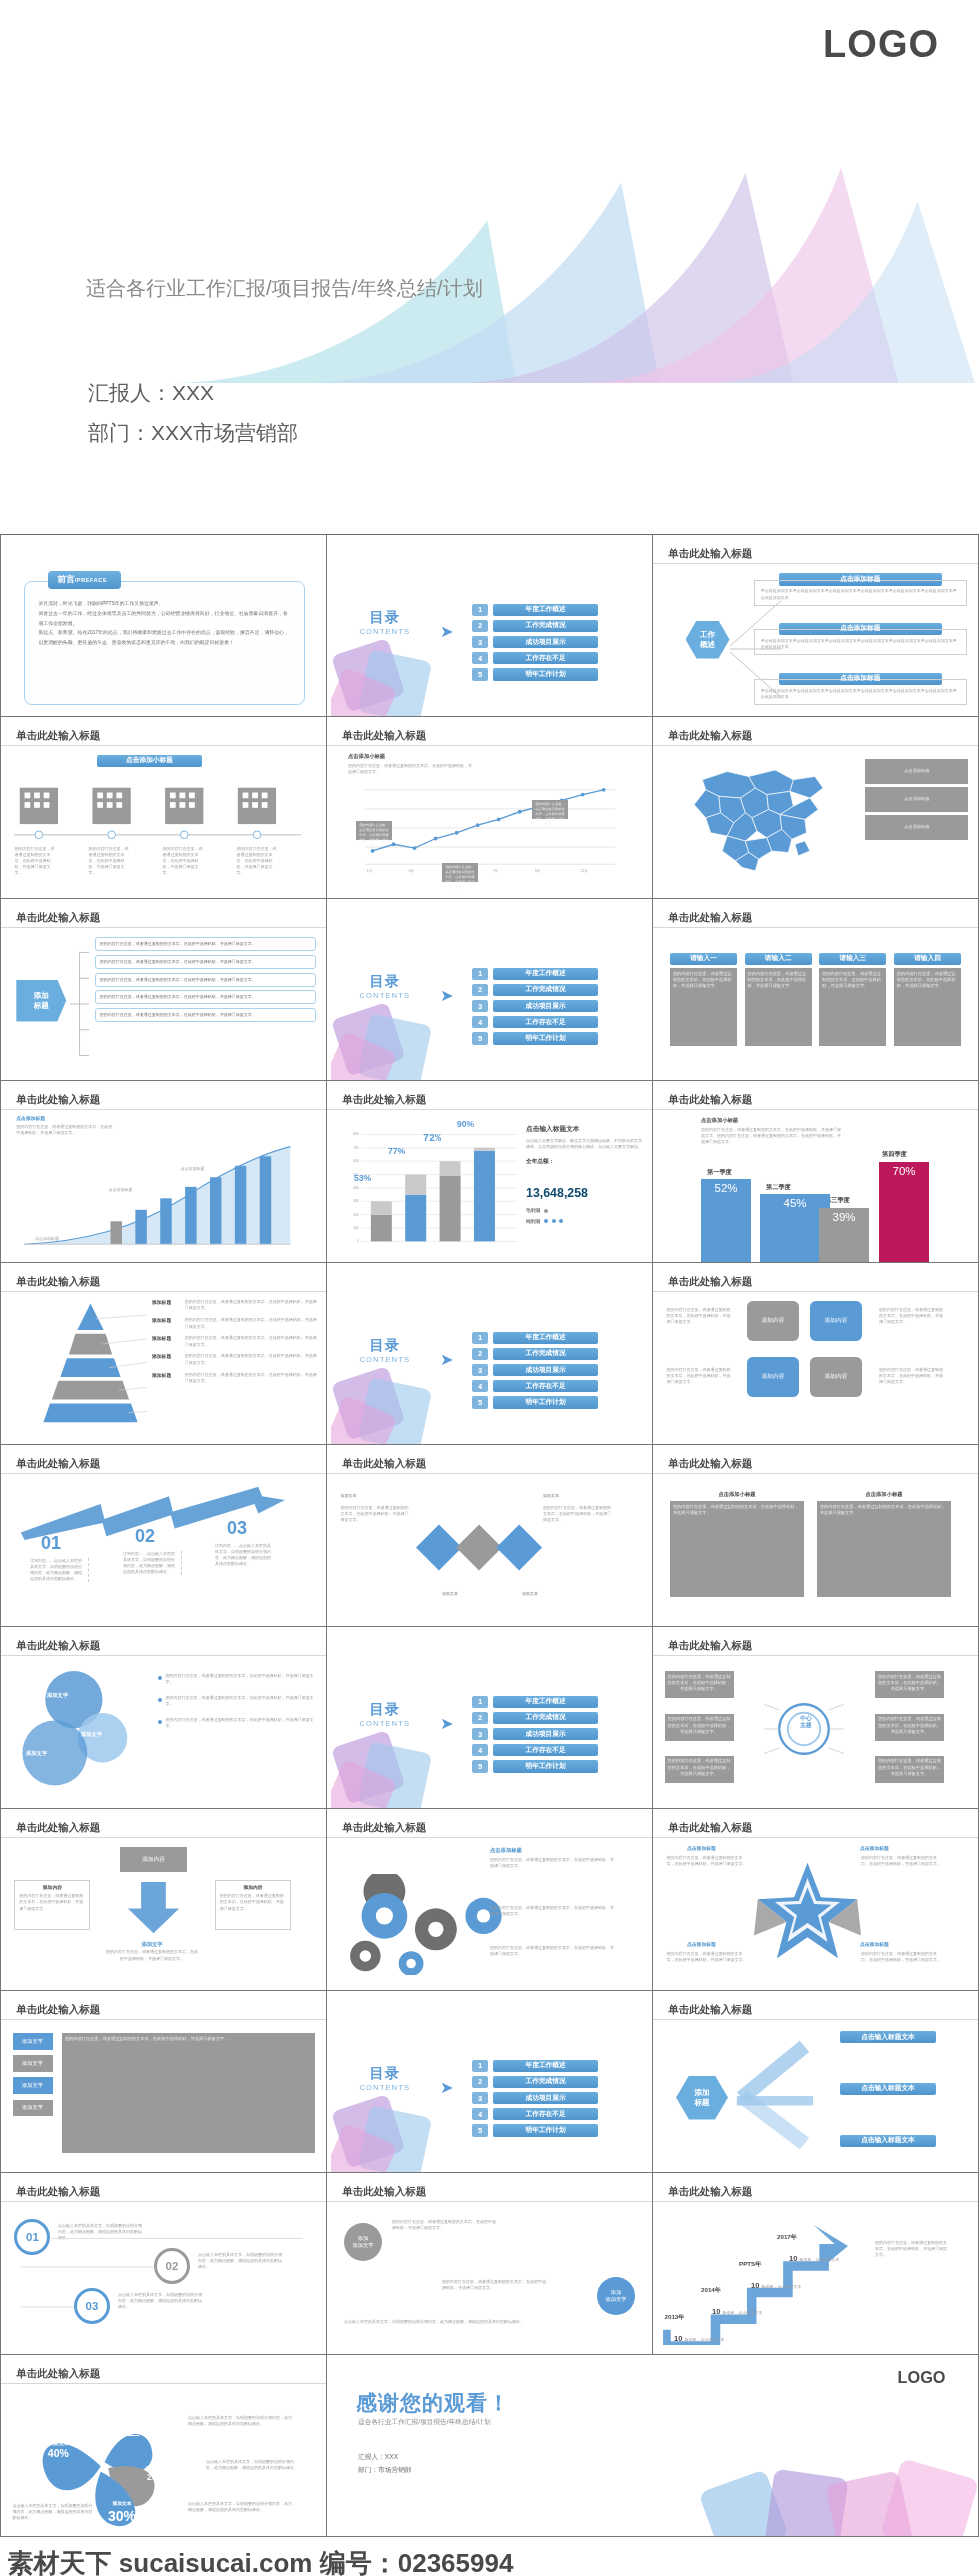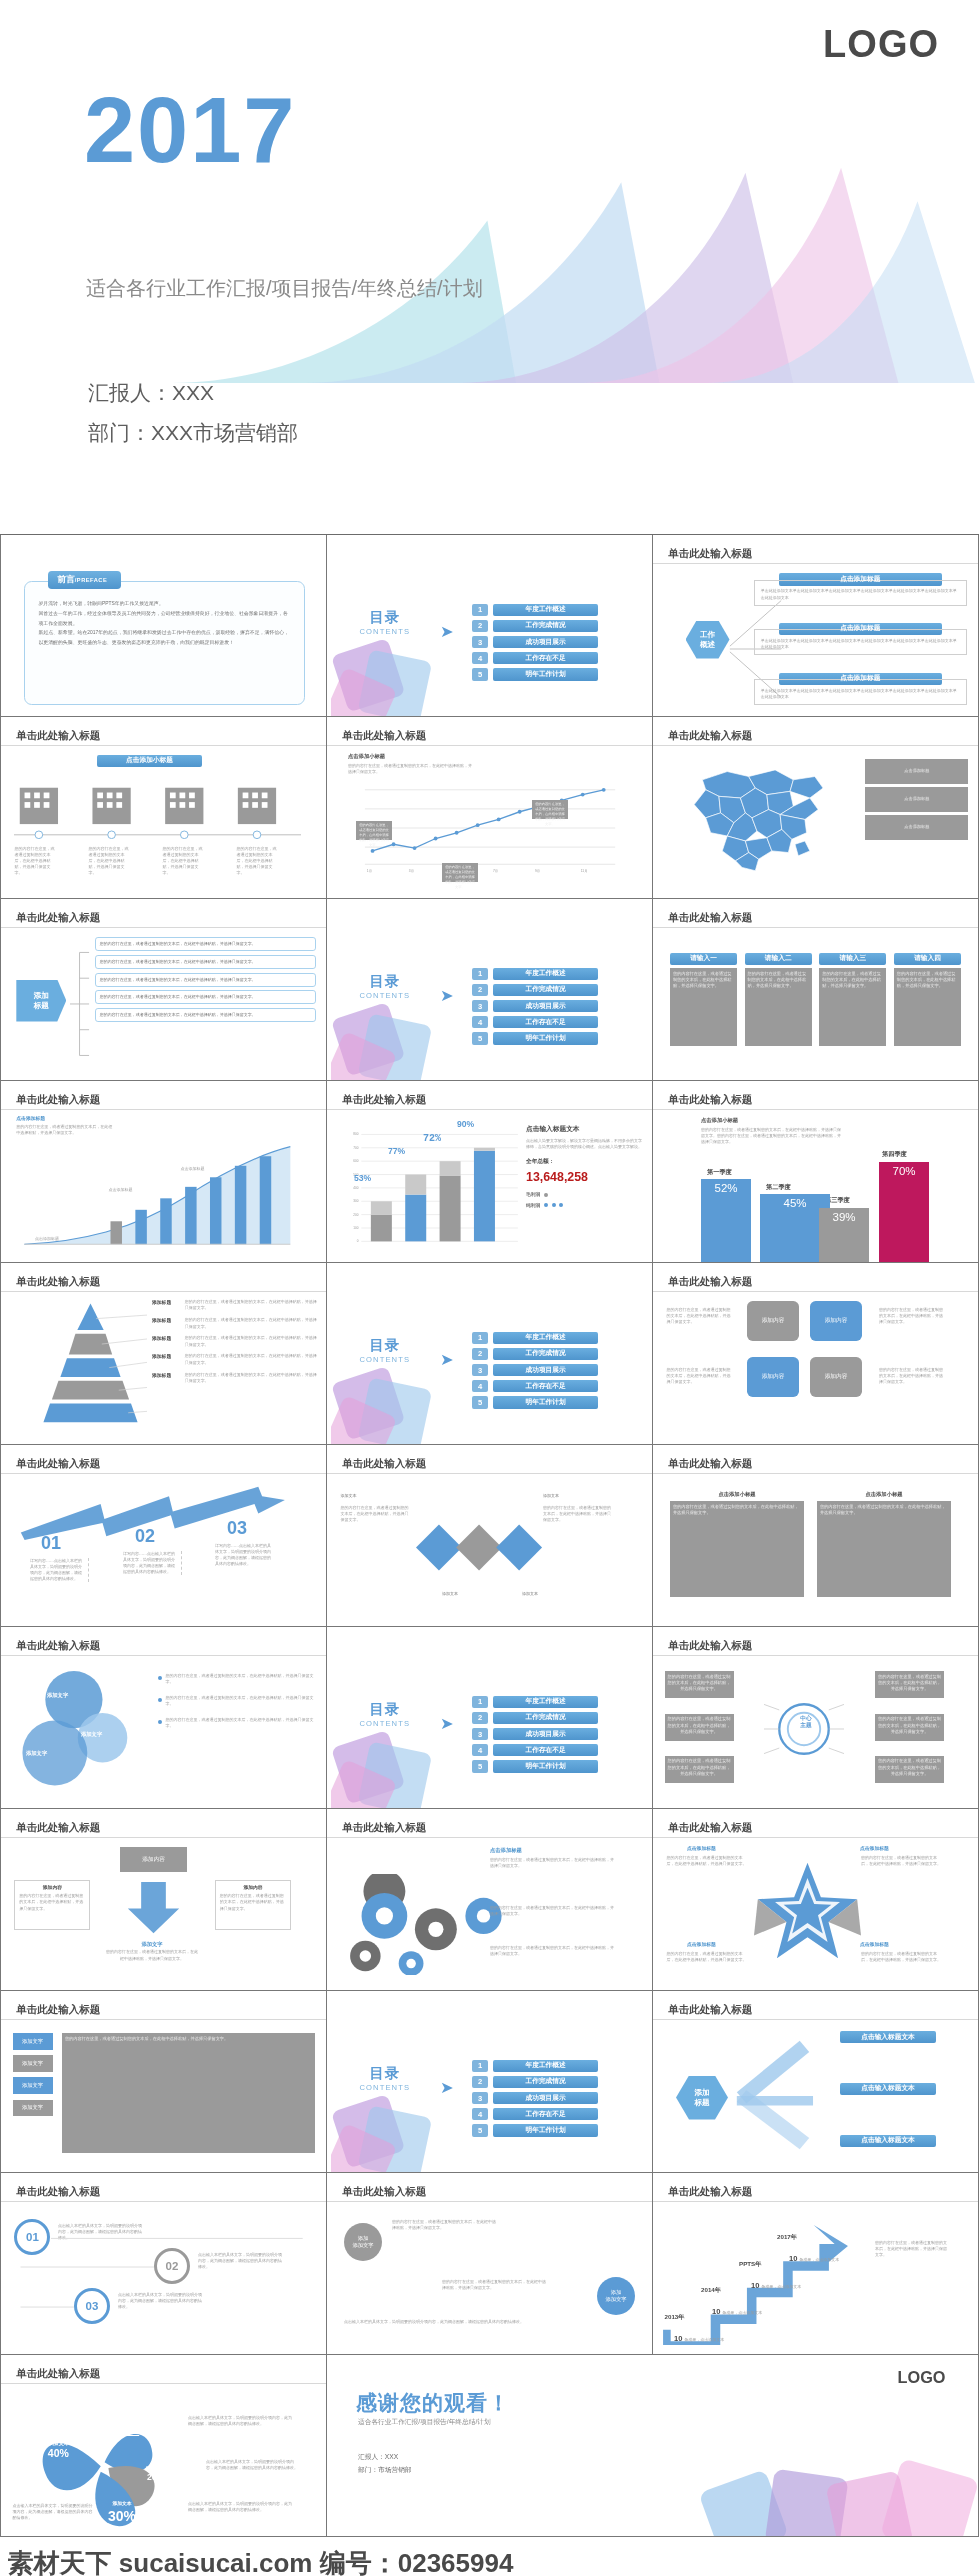--- a/index.html
+++ b/index.html
@@ -177,21 +177,20 @@
           <path d="M0 230 C 120 230 250 170 330 60 L 360 230 Z" fill="#8fd4e0" opacity="0.75"></path>
           <path d="M140 230 C 260 230 390 160 470 20 L 510 230 Z" fill="#9ec8ec" opacity="0.72"></path>
           <path d="M300 230 C 420 230 540 150 600 10 L 650 230 Z" fill="#b39ddb" opacity="0.68"></path>
           <path d="M430 230 C 545 230 650 140 700 5 L 760 230 Z" fill="#e49fd8" opacity="0.62"></path>
           <path d="M560 230 C 660 230 740 150 780 40 L 840 230 Z" fill="#9ec8ec" opacity="0.55"></path>
         </g>
       </svg>
     </div>
 
     <div class="cover-logo">LOGO</div>
-    <div class="cover-year">2017</div>
     <div class="cover-subtitle">适合各行业工作汇报/项目报告/年终总结/计划</div>
     <div class="cover-meta">
       <div>汇报人：XXX</div>
       <div>部门：XXX市场营销部</div>
     </div>
   </div>
 
   <div class="grid">
 
     <div class="slide">
@@ -573,21 +572,21 @@
         </svg>
         <div class="pct" style="left:27px;top:59px;position:absolute;font-size:8.6px;">53%</div>
         <div class="pct" style="left:61px;top:32.5px;position:absolute;font-size:8.6px;">77%</div>
         <div class="pct" style="left:96px;top:19px;position:absolute;font-size:10px;font-family:Liberation Mono, monospace;">72%</div>
         <div class="pct" style="left:130px;top:5.7px;position:absolute;font-size:8.6px;">90%</div>
 
         <div style="position:absolute;left:199px;top:11.5px;right:7.6px;">
           <div class="mini-head" style="font-size:6.7px;">点击输入标题文本</div>
           <div class="tiny" style="margin-top:3.8px;">点击输入简要文字解说，解说文字尽量概括精炼，不用多余的文字修饰，言简意赅的说明分项的核心概述。点击输入简要文字解说。</div>
           <div class="mini-head" style="margin-top:7.6px;font-size:5.7px;">全年总额：</div>
-          <div style="font-size:12.4px;font-weight:bold;color:#b91c1c;margin-top:4px;">13,648,258</div>
+          <div style="font-size:12.4px;font-weight:bold;color:#0c4a6e;margin-top:20px;">13,648,258</div>
           <div style="margin-top:7.6px;display:flex;align-items:center;gap:3.8px;">
             <span class="tiny-d" style="font-size:4.8px;font-weight:bold;">毛利润</span>
             <span style="width:3.8px;height:3.8px;background:#9a9a9a;border-radius:50%;display:inline-block;"></span>
           </div>
           <div style="margin-top:2.9px;display:flex;align-items:center;gap:3.8px;">
             <span class="tiny-d" style="font-size:4.8px;font-weight:bold;">纯利润</span>
             <span style="width:3.8px;height:3.8px;background:#5b9bd5;border-radius:50%;display:inline-block;"></span>
             <span style="width:3.8px;height:3.8px;background:#5b9bd5;border-radius:50%;display:inline-block;"></span>
             <span style="width:3.8px;height:3.8px;background:#5b9bd5;border-radius:50%;display:inline-block;"></span>
           </div>

